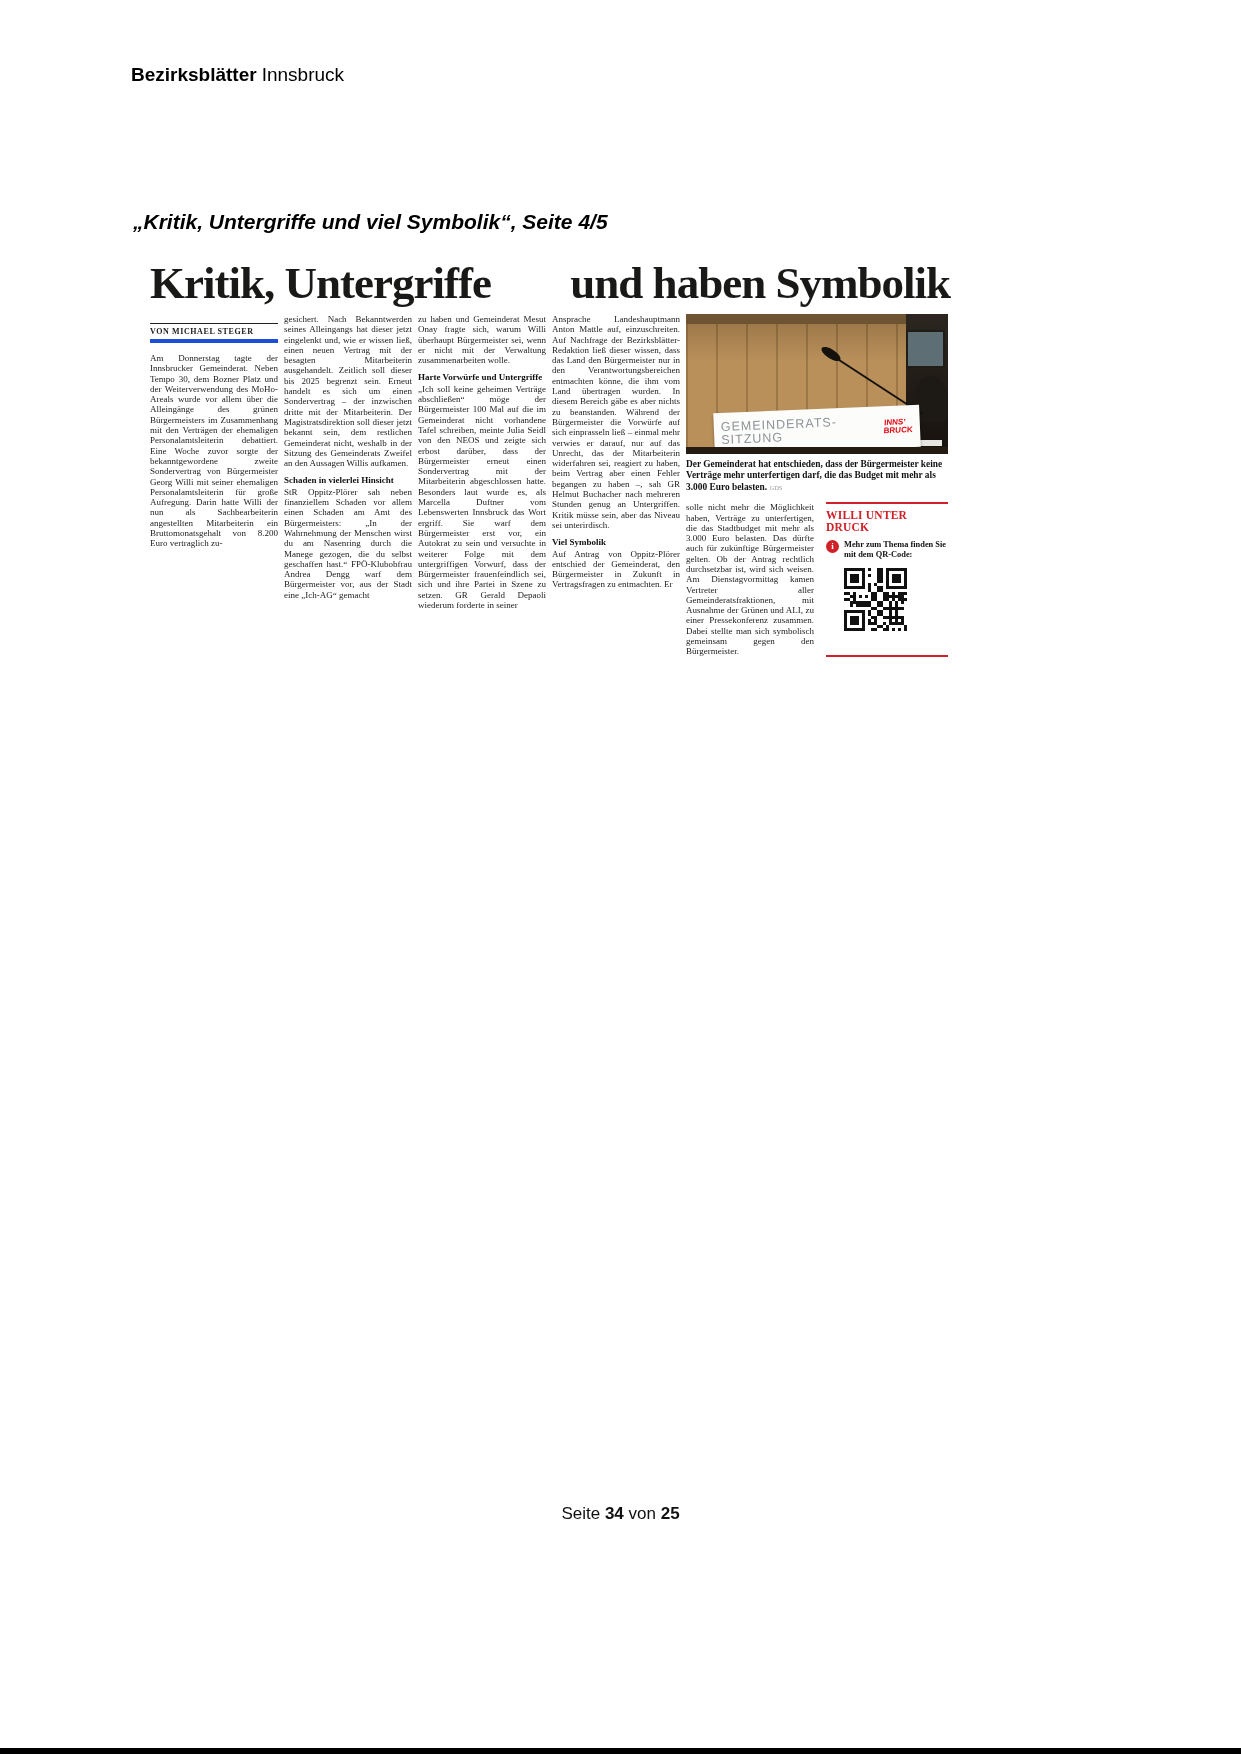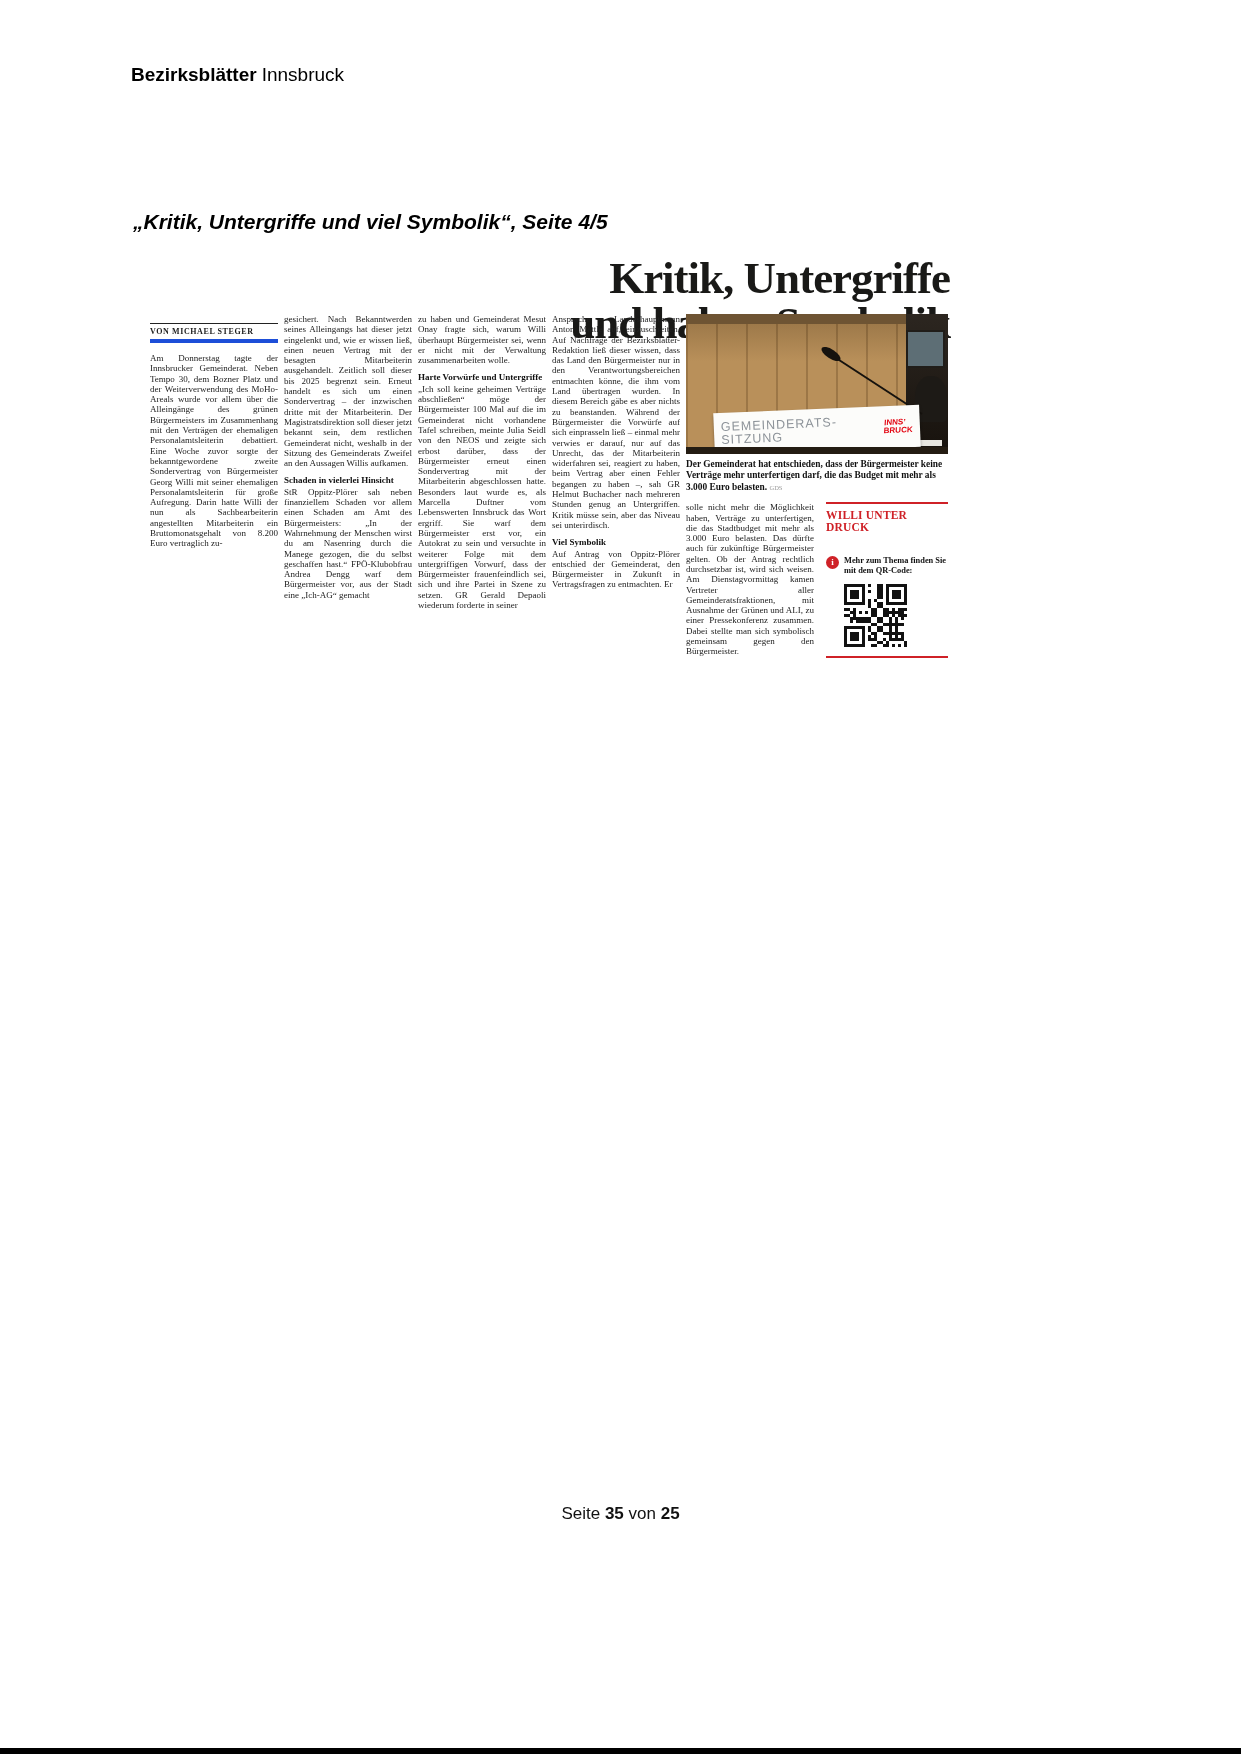--- a/index.html
+++ b/index.html
@@ -14,21 +14,21 @@
   .doc-title{position:absolute;left:133px;top:210px;margin:0;font-size:21px;font-weight:bold;color:#000;
     font-family:"Liberation Sans",sans-serif;font-style:italic;}
   .doc-footer{position:absolute;left:0;top:1504px;width:100%;text-align:center;font-size:17px;color:#111;}
   .doc-footer b{font-weight:bold;}
   .bottom-bar{position:absolute;left:0;bottom:0;width:100%;height:6px;background:#000;}
 
   
   .clipping{position:absolute;left:150px;top:256px;width:800px;
     font-family:"Liberation Serif",serif;color:#1c1c1c;}
   .headline{display:flex;justify-content:space-between;align-items:flex-end;
-    font-weight:bold;font-size:45px;letter-spacing:-1px;color:#191917;line-height:1;height:50px;flex-direction:column;}
+    font-weight:bold;font-size:45px;letter-spacing:-1px;color:#191917;line-height:1;height:50px;}
   .cols{display:flex;gap:6px;margin-top:8px;}
   .col{width:128px;min-height:298px;}
   .body-text{margin:0;font-size:9px;line-height:10.3px;text-align:justify;hyphens:auto;
     -webkit-hyphens:auto;color:#222;}
   .body-text + .subhead{margin-top:7px;}
   .subhead{margin:0 0 1px 0;font-size:9px;line-height:10.3px;font-weight:bold;color:#111;}
   .lead{margin:2px 0 0 0;font-size:12.6px;line-height:17.6px;font-weight:bold;color:#1a1a1a;text-align:left;}
   .byline{margin-top:9px;margin-bottom:10px;padding:3px 0;border-top:1px solid #222;border-bottom:4px solid #1d4ed8;
     font-size:8px;font-weight:bold;letter-spacing:0.6px;color:#222;}
 
@@ -59,21 +59,21 @@
     box-shadow:-26px 2px 0 #d9d6cd;}
   .desk{position:absolute;left:0;right:0;bottom:0;height:7px;background:#241c12;}
 
   .caption{margin:5px 0 0 0;font-size:9.4px;line-height:11.4px;font-weight:bold;color:#111;text-align:left;}
   .caption .credit{font-weight:normal;font-size:6.5px;color:#9a9a9a;}
 
   .bottom-row{display:flex;gap:12px;margin-top:9px;}
   .col5{width:128px;}
   .infobox{width:122px;margin-left:auto;border-top:2px solid #cf2127;border-bottom:2px solid #cf2127;
     padding:5px 0 9px 0;box-sizing:border-box;min-height:142px;}
-  .infobox-title{color:#cf2127;font-weight:bold;font-size:11.5px;letter-spacing:0.2px;margin-bottom:23px;}
+  .infobox-title{color:#cf2127;font-weight:bold;font-size:11.5px;letter-spacing:0.2px;margin-bottom:7px;}
   .infobox-row{display:flex;gap:5px;align-items:flex-start;}
   .info-icon{flex:none;width:13px;height:13px;border-radius:50%;background:#cf2127;color:#fff;
     font-size:9px;line-height:13px;text-align:center;font-weight:bold;font-family:"Liberation Serif",serif;}
   .infobox-text{font-size:8.4px;line-height:9.8px;font-weight:bold;color:#111;}
   .qr{margin:8px 0 0 18px;width:63px;height:63px;}
 </style>
 </head>
 <body>
 
 <div class="page">
@@ -390,19 +390,19 @@
                 </svg></div>
           </div>
         </div>
 
       </div>
     </div>
   </div>
 
   <div class="doc-footer">
     <span>Seite</span>
-    <b>35</b>
+    <b>34</b>
     <span>von</span>
     <b>25</b>
   </div>
 
   <div class="bottom-bar"></div>
 </div>
 
 </body></html>

